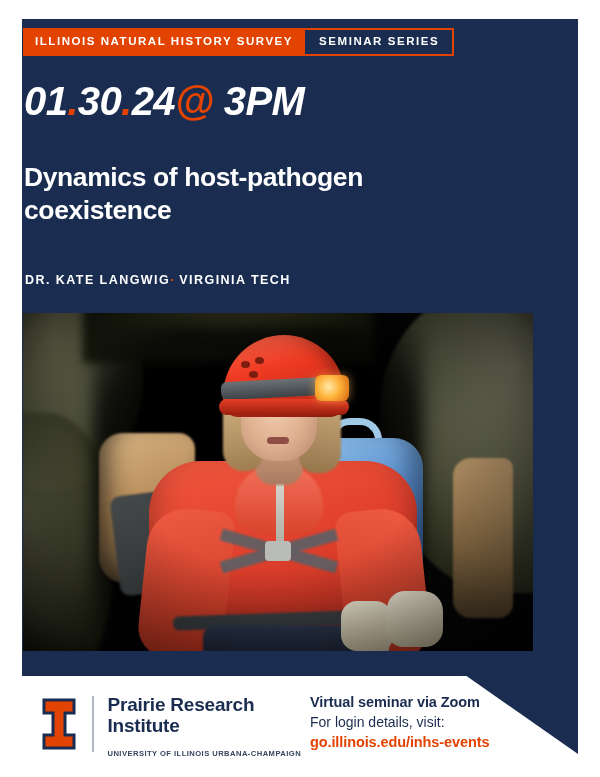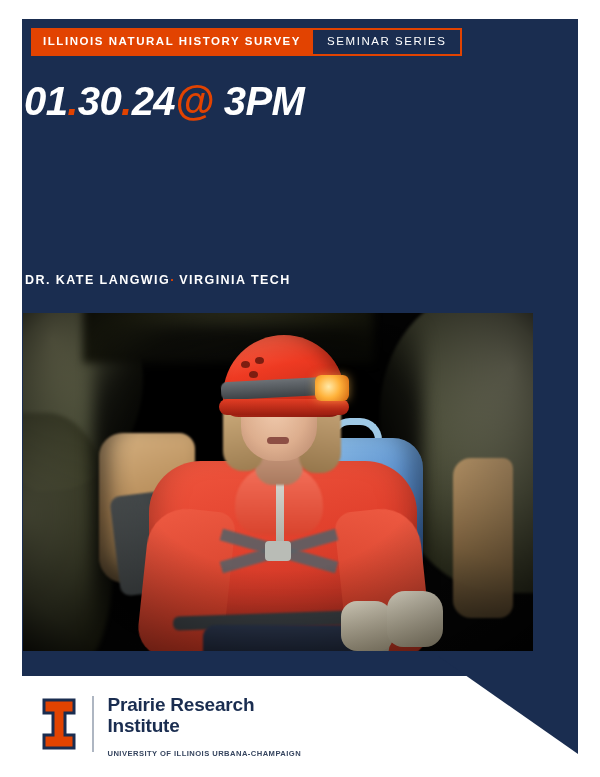--- a/index.html
+++ b/index.html
@@ -39,21 +39,20 @@
     top: 28px;
     height: 28px;
     display: flex;
     align-items: stretch;
   }
   .badge-left {
     background: #e24301;
     display: flex;
     align-items: center;
     padding: 0 11px 0 12px;
-    margin-left: 8px;
   }
   .badge-left-text {
     color: #ffffff;
     font-size: 11.5px;
     font-weight: bold;
     letter-spacing: 1.55px;
     line-height: 1;
     white-space: nowrap;
   }
   .badge-right {
@@ -61,21 +60,21 @@
     border: 2px solid #e24301;
     box-sizing: border-box;
     display: flex;
     align-items: center;
     padding: 0 13px 0 14px;
     margin-left: -1px;
   }
   .badge-right-text {
     color: #ffffff;
     font-size: 11.5px;
-    font-weight: normal;
+    font-weight: bold;
     letter-spacing: 1.55px;
     line-height: 1;
     white-space: nowrap;
   }
 
   
   .date-line {
     position: absolute;
     left: 24px;
     top: 81px;
@@ -551,20 +550,21 @@
     <div class="badge-left">
       <span class="badge-left-text">ILLINOIS NATURAL HISTORY SURVEY</span>
     </div>
     <div class="badge-right">
       <span class="badge-right-text">SEMINAR SERIES</span>
     </div>
   </div>
 
   <div class="date-line"><span>01</span><span class="accent">.</span><span>30</span><span class="accent">.</span><span>24</span><span class="at">@</span>&nbsp;<span>3PM</span></div>
 
+  <div class="talk-title">Dynamics of host-pathogen coexistence</div>
 
   <div class="speaker"><span>DR. KATE LANGWIG</span><span class="sep">·</span>&nbsp;<span>VIRGINIA TECH</span></div>
 
   <div class="photo-frame">
     <div class="photo-stage">
       <div class="cave-left"></div>
       <div class="cave-left2"></div>
       <div class="cave-right"></div>
       <div class="cave-top"></div>
       <div class="cave-dark"></div>
@@ -624,15 +624,20 @@
         </svg>
       </div>
       <div class="logo-rule"></div>
       <div class="logo-words">
         <div class="pri-line1">Prairie Research</div>
         <div class="pri-line2">Institute</div>
         <div class="pri-sub">UNIVERSITY OF ILLINOIS URBANA-CHAMPAIGN</div>
       </div>
     </div>
 
+    <div class="zoom-block">
+      <div class="zoom-line1">Virtual seminar via Zoom</div>
+      <div class="zoom-line2">For login details, visit:</div>
+      <a class="zoom-link" href="#">go.illinois.edu/inhs-events</a>
+    </div>
 
   </div>
 </div>
 
 </body></html>

